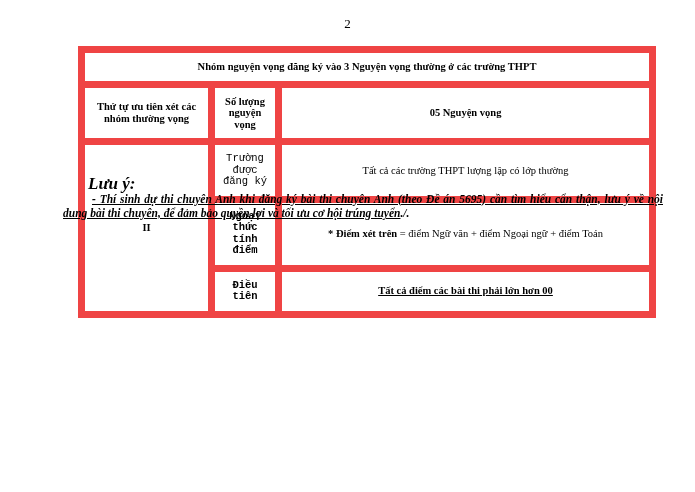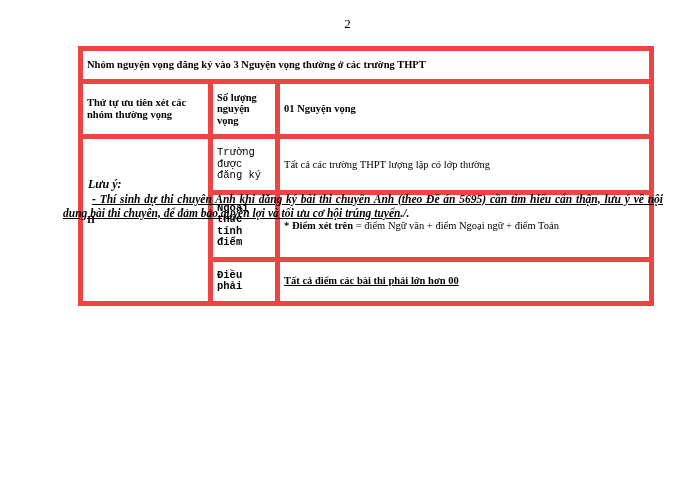--- a/index.html
+++ b/index.html
@@ -23,25 +23,26 @@
   }
   table.doc-table {
     position: absolute;
     left: 78px;
     top: 46px;
     width: 571px;
     border-collapse: collapse;
     table-layout: fixed;
   }
   table.doc-table td {
-    border: 5px solid #ef4444;
+    border: 7px solid #ef4444;
     font-size: 10.5px;
     line-height: 11.5px;
     padding: 8px 4px;
     vertical-align: middle;
+    text-align: center;
   }
   td.title-cell {
     font-weight: bold;
     font-size: 11px;
     height: 24px;
   }
   td.hdr { font-weight: bold; height: 21px; }
   td.group-cell { font-weight: bold; font-size: 11.5px; }
   td.label-cell { font-weight: bold; font-family: Liberation Mono, monospace; }
   td.school-cell { height: 34px; font-weight: normal; }
@@ -59,21 +60,21 @@
     top: 177px;
     width: 600px;
     font-size: 11.5px;
     line-height: 14.5px;
   }
   .note-heading {
     margin: 0;
     font-weight: bold;
     font-style: italic;
     text-indent: 25px;
-    font-size: 12px;
+    font-size: 17px;
   }
   .note-item { margin: 0; text-indent: 29px; }
   .note-item-strong {
     margin: 0;
     text-indent: 29px;
     font-weight: bold;
     font-style: italic;
     text-align: justify;
   }
   .note-item-strong .underlined { text-decoration: underline; }
@@ -91,35 +92,35 @@
       <col style="width:67px">
       <col style="width:374px">
     </colgroup>
     <tbody>
       <tr>
         <td class="title-cell" colspan="3">Nhóm nguyện vọng đăng ký vào 3 Nguyện vọng thường ở các trường THPT</td>
       </tr>
       <tr>
         <td class="hdr">Thứ tự ưu tiên xét các nhóm thường vọng</td>
         <td class="hdr">Số lượng nguyện vọng</td>
-        <td class="hdr">01 Nguyện vọng</td>
+        <td class="hdr">05 Nguyện vọng</td>
       </tr>
       <tr>
         <td class="group-cell" rowspan="3">II</td>
         <td class="label-cell school-cell">Trường được đăng ký</td>
         <td class="school-cell">Tất cả các trường THPT lượng lập có lớp thường</td>
       </tr>
       <tr>
         <td class="label-cell">Ngoại thức tính điểm</td>
         <td class="formula-cell">
           <span class="bold-part">* Điểm xét trên</span><span> = điểm Ngữ văn + điểm Ngoại ngữ + điểm Toán</span>
         </td>
       </tr>
       <tr>
-        <td class="label-cell condition-row">Điều phải</td>
+        <td class="label-cell condition-row">Điều tiên</td>
         <td class="condition-cell">Tất cả điểm các bài thi phải lớn hơn 00</td>
       </tr>
     </tbody>
   </table>
 
   <div class="notes">
     <p class="note-heading">Lưu ý:</p>
     <p class="note-item-strong">
       <span class="underlined">- Thí sinh dự thi chuyên Anh khi đăng ký bài thi chuyên Anh (theo Đề án 5695) cần tìm hiểu cẩn thận, lưu ý về nội dung bài thi chuyên, để đảm bảo quyền lợi và tối ưu cơ hội trúng tuyển</span><span>./.</span>
     </p>

